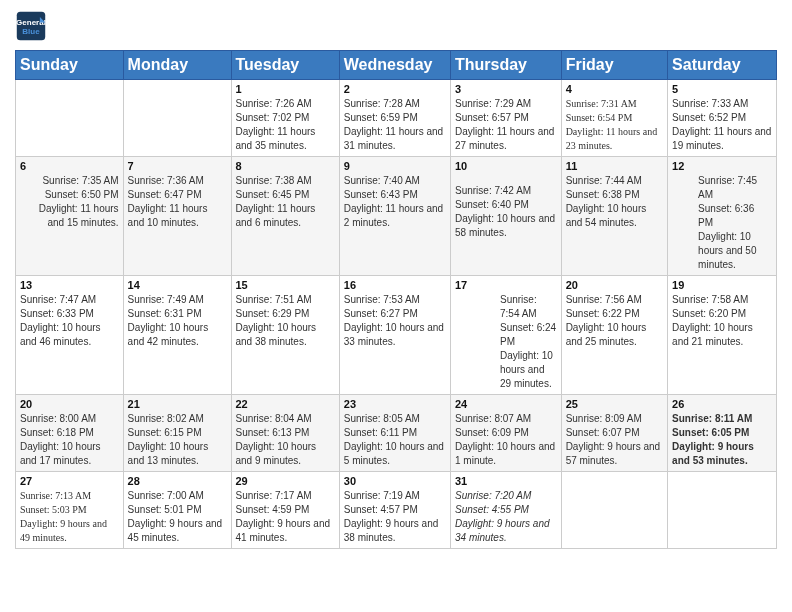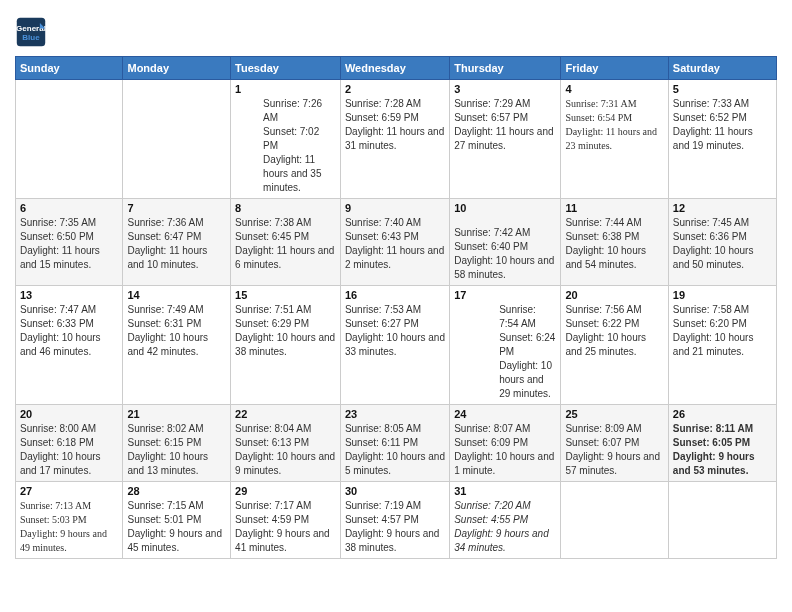--- a/index.html
+++ b/index.html
@@ -6,21 +6,21 @@
     body {
       font-family: Arial, sans-serif;
       background: #fff;
       width: 792px;
       height: 612px;
       overflow: hidden;
     }
     .page {
       width: 792px;
       min-height: 612px;
-      padding: 16px 15px;
+      padding: 10px 15px;
       background: #fff;
     }
     .header {
       display: flex;
       justify-content: space-between;
       align-items: flex-start;
       margin-bottom: 8px;
     }
     .logo {
       display: flex;
@@ -46,21 +46,21 @@
     .calendar {
       width: 100%;
       border-collapse: collapse;
       font-size: 10.5px;
     }
     .calendar thead th {
       background: #3a7abf;
       color: #fff;
       padding: 5px 4px;
       text-align: left;
-      font-size: 11px;
+      font-size: 16px;
       font-weight: bold;
       border: 1px solid #2a5a9f;
     }
     .calendar tbody td {
       border: 1px solid #ccc;
       vertical-align: top;
       padding: 3px 4px;
       width: 113px;
       min-height: 70px;
       background: #fff;
@@ -114,21 +114,21 @@
           <th>Friday</th>
           <th>Saturday</th>
         </tr>
     </thead>
     <tbody id="calendar-body">
     <tr>
           <td class="empty-cell"></td>
           <td class="empty-cell"></td>
           <td>
             <span class="day-num">1</span>
-            <div class="day-info" style="white-space: pre-line; margin-left: 28px;">Sunrise: 7:26 AM
+            <div class="day-info" style="white-space: pre-line;">Sunrise: 7:26 AM
 Sunset: 7:02 PM
 Daylight: 11 hours and 35 minutes.</div>
           </td>
           <td>
             <span class="day-num">2</span>
             <div class="day-info" style="white-space: pre-line;">Sunrise: 7:28 AM
 Sunset: 6:59 PM
 Daylight: 11 hours and 31 minutes.</div>
           </td>
           <td>
@@ -146,21 +146,21 @@
           <td>
             <span class="day-num">5</span>
             <div class="day-info" style="white-space: pre-line;">Sunrise: 7:33 AM
 Sunset: 6:52 PM
 Daylight: 11 hours and 19 minutes.</div>
           </td>
         </tr>
         <tr>
           <td>
             <span class="day-num">6</span>
-            <div class="day-info" style="white-space: pre-line;">Sunrise: 7:35 AM
+            <div class="day-info" style="white-space: pre-line; text-align: right;">Sunrise: 7:35 AM
 Sunset: 6:50 PM
 Daylight: 11 hours and 15 minutes.</div>
           </td>
           <td>
             <span class="day-num">7</span>
             <div class="day-info" style="white-space: pre-line;">Sunrise: 7:36 AM
 Sunset: 6:47 PM
 Daylight: 11 hours and 10 minutes.</div>
           </td>
           <td>
@@ -182,21 +182,21 @@
 Daylight: 10 hours and 58 minutes.</div>
           </td>
           <td>
             <span class="day-num">11</span>
             <div class="day-info" style="white-space: pre-line;">Sunrise: 7:44 AM
 Sunset: 6:38 PM
 Daylight: 10 hours and 54 minutes.</div>
           </td>
           <td>
             <span class="day-num">12</span>
-            <div class="day-info" style="white-space: pre-line;">Sunrise: 7:45 AM
+            <div class="day-info" style="white-space: pre-line; margin-left: 26px;">Sunrise: 7:45 AM
 Sunset: 6:36 PM
 Daylight: 10 hours and 50 minutes.</div>
           </td>
         </tr>
         <tr>
           <td>
             <span class="day-num">13</span>
             <div class="day-info" style="white-space: pre-line;">Sunrise: 7:47 AM
 Sunset: 6:33 PM
 Daylight: 10 hours and 46 minutes.</div>
@@ -284,21 +284,21 @@
         </tr>
         <tr>
           <td>
             <span class="day-num">27</span>
             <div class="day-info" style="white-space: pre-line; font-family: Liberation Serif, serif;">Sunrise: 7:13 AM
 Sunset: 5:03 PM
 Daylight: 9 hours and 49 minutes.</div>
           </td>
           <td>
             <span class="day-num">28</span>
-            <div class="day-info" style="white-space: pre-line;">Sunrise: 7:15 AM
+            <div class="day-info" style="white-space: pre-line;">Sunrise: 7:00 AM
 Sunset: 5:01 PM
 Daylight: 9 hours and 45 minutes.</div>
           </td>
           <td>
             <span class="day-num">29</span>
             <div class="day-info" style="white-space: pre-line;">Sunrise: 7:17 AM
 Sunset: 4:59 PM
 Daylight: 9 hours and 41 minutes.</div>
           </td>
           <td>

